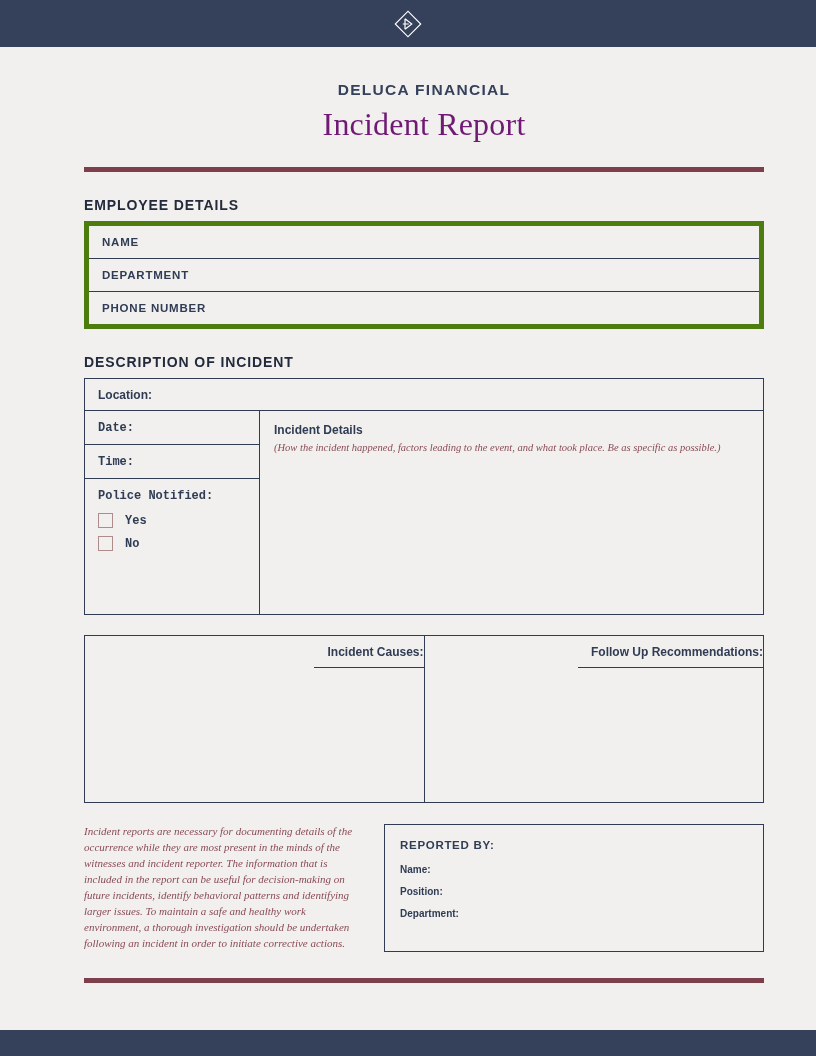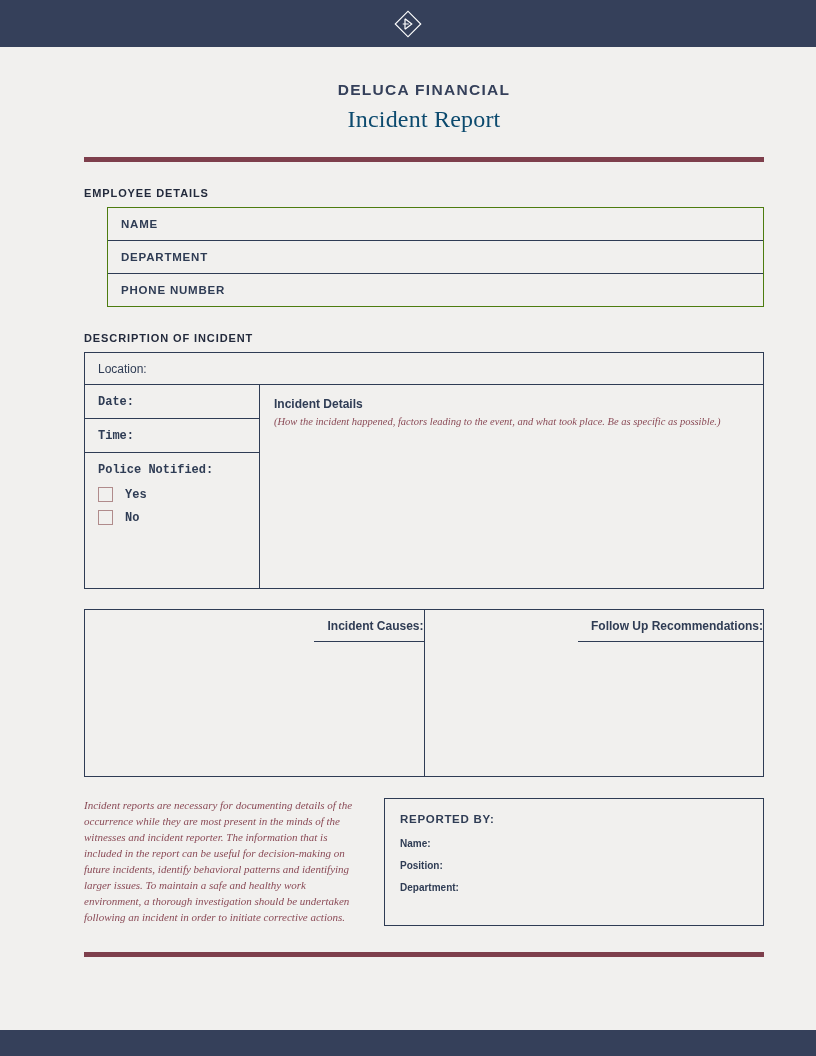--- a/index.html
+++ b/index.html
@@ -55,42 +55,41 @@
     text-align: center;
     font-size: 15.5px;
     font-weight: bold;
     letter-spacing: 1.3px;
     color: #35405a;
     margin-top: 34px;
   }
   .doc-title {
     text-align: center;
     font-family: "Liberation Serif", serif;
-    font-size: 24px;
-    color: #0c4a6e;
+    font-size: 32px;
+    color: #701a75;
     margin-top: 7px;
     letter-spacing: 0.2px;
   }
   .rule {
     height: 5px;
     background: #7e3f4c;
     margin-top: 24px;
   }
   .section-label {
-    font-size: 11px;
+    font-size: 14px;
     font-weight: bold;
     letter-spacing: 0.9px;
     color: #232a3c;
     margin-top: 25px;
     margin-bottom: 8px;
   }
   
   .emp-table {
-    border: 1px solid #4d7c0f;
-    margin-left: 23px;
+    border: 5px solid #4d7c0f;
   }
   .emp-row {
     height: 32px;
     display: flex;
     align-items: center;
     padding-left: 13px;
     border-bottom: 1px solid #2f3c54;
     font-size: 11.5px;
     font-weight: bold;
     letter-spacing: 0.8px;
@@ -104,21 +103,21 @@
     display: flex;
     flex-direction: column;
   }
   .desc-location {
     height: 31px;
     display: flex;
     align-items: center;
     padding-left: 13px;
     border-bottom: 1px solid #2f3c54;
     font-size: 12px;
-    font-weight: normal;
+    font-weight: bold;
   }
   .desc-lower {
     display: flex;
     height: 203px;
   }
   .desc-left {
     width: 174px;
     border-right: 1px solid #2f3c54;
     display: flex;
     flex-direction: column;

